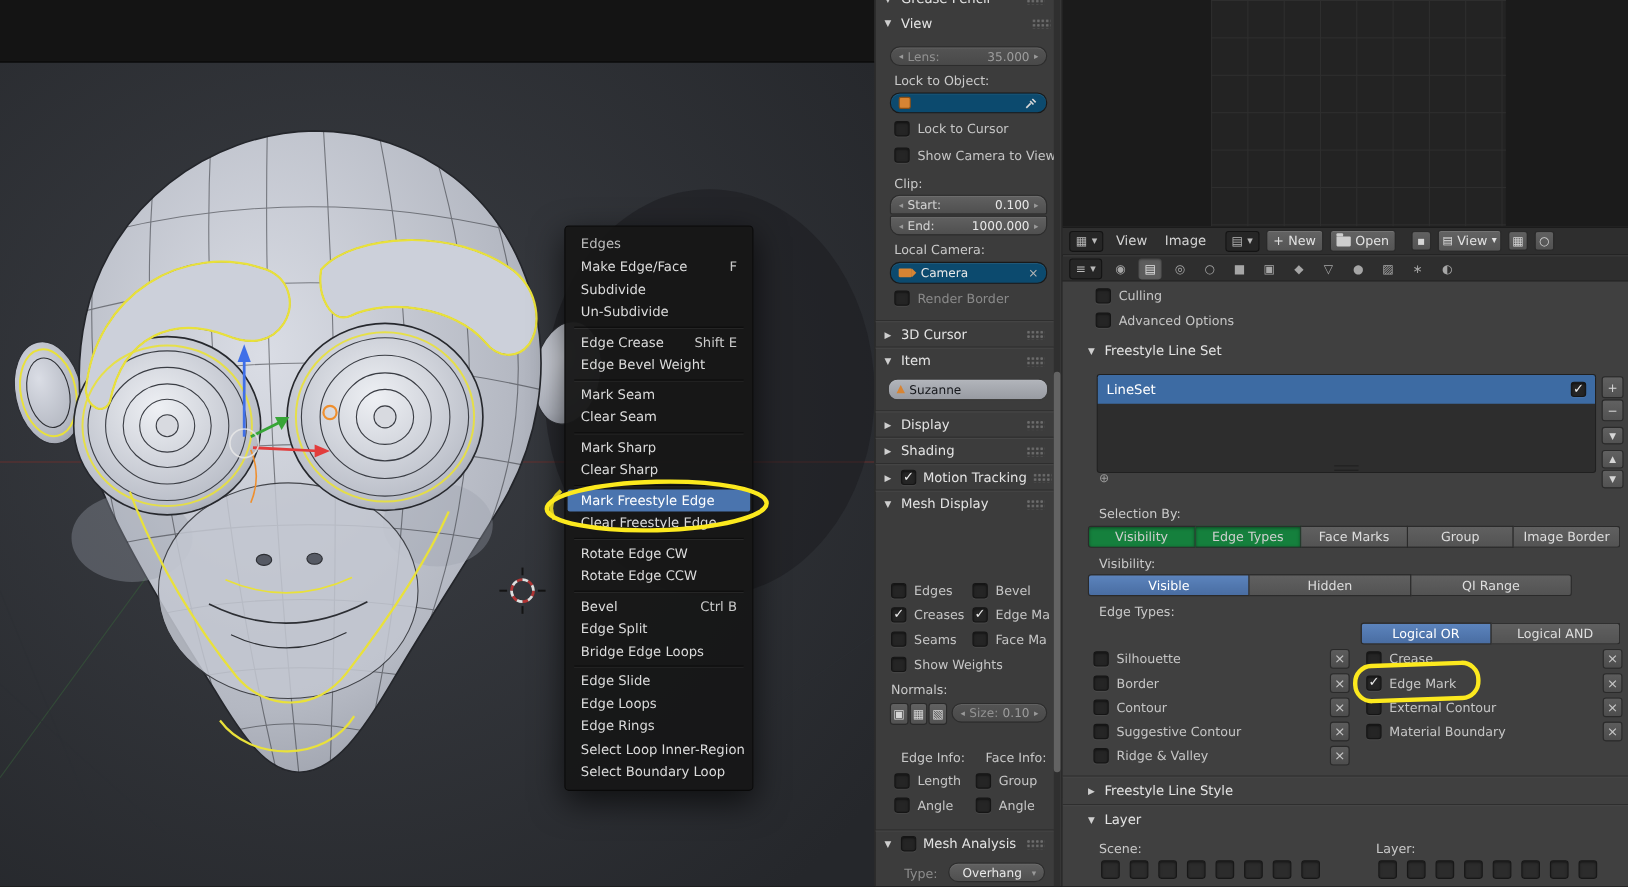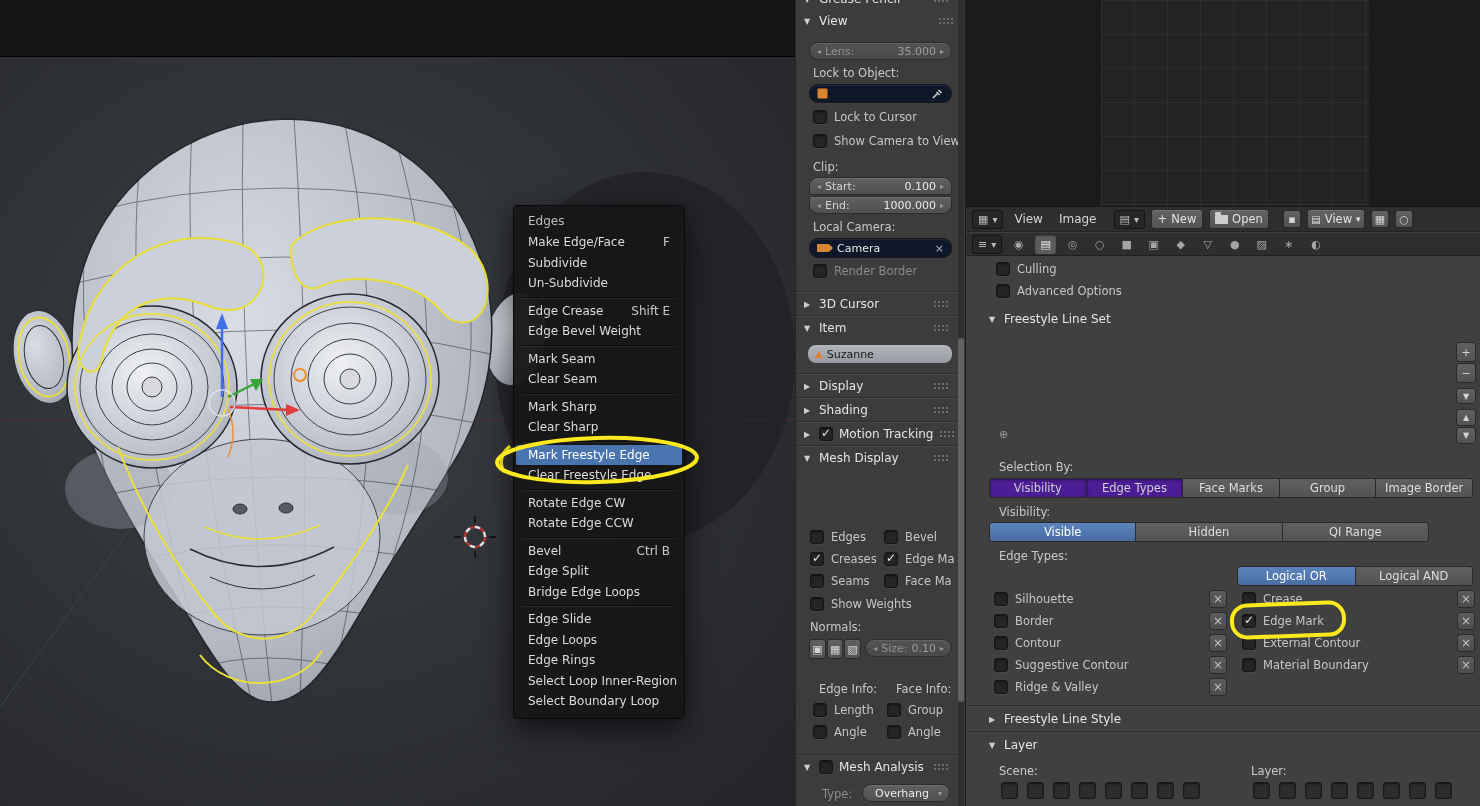--- a/index.html
+++ b/index.html
@@ -24,39 +24,39 @@
 
 .tooltip{left:655px;top:479px;width:342px;background:rgba(15,15,17,.95);border:1px solid rgba(170,170,180,.28);border-radius:5px;padding:7px 12px 8px;z-index:60}
 .tooltip .l1{color:#e4e4e4;font-size:12.5px;white-space:nowrap}
 .tooltip .l2{color:#8089a6;font-size:11.5px;margin-top:4px;white-space:nowrap}
 
 
 .pill{height:18px;border-radius:9px;background:linear-gradient(#616161,#4f4f4f);border:1px solid #2c2c2c;display:flex;align-items:center;gap:4px;padding:0 7px;color:#e8e8e8;font-size:11px;box-shadow:inset 0 1px 0 rgba(255,255,255,.08)}
 .pill .lab{opacity:.85;white-space:nowrap}
 .pill .val{margin-left:auto;white-space:nowrap}
 .pill.dim{background:linear-gradient(#545454,#494949);color:#9d9d9d}
-.pill.dark{background:#0f172a;border-color:#191919}
+.pill.dark{background:#0c4a6e;border-color:#191919}
 .pill.light{background:linear-gradient(#b2b5bb,#989ba2);color:#16181c;border-color:#3a3a3a}
 .pill .arrL,.pill .arrR{font-size:8px;color:#9a9a9a;flex:none}
 .cb{width:14px;height:14px;background:#252525;border:1px solid #151515;border-radius:3px;box-shadow:inset 0 1px 2px rgba(0,0,0,.55),0 1px 0 rgba(255,255,255,.05);position:relative;flex:none}
 .cb.on::after{content:"✓";position:absolute;left:1px;top:-2px;font-size:12px;color:#ececec}
 .cbrow{display:flex;align-items:center;gap:7px;color:#c6c6c6;font-size:11.5px;white-space:nowrap}
 .cbrow.dim{color:#8a8a8a}
 .phdr{display:flex;align-items:center;gap:6px;color:#e4e4e4;font-size:12px;white-space:nowrap}
 .phdr .tri{font-size:8px;color:#cfcfcf;width:9px;flex:none}
 .phdr .grip{margin-left:auto;width:17px;height:9px;background-image:radial-gradient(#727272 1px,transparent 1.4px);background-size:4px 4px;opacity:.9;flex:none}
 .plab{color:#c9c9c9;font-size:11.5px;white-space:nowrap}
 .plab.dim{color:#8d8d8d}
 .btn{height:20px;border-radius:3px;background:linear-gradient(#636363,#545454);border:1px solid #2a2a2a;color:#e2e2e2;display:flex;align-items:center;justify-content:center;gap:4px;font-size:11.5px;box-shadow:inset 0 1px 0 rgba(255,255,255,.1)}
 .segrow{display:flex}
 .seg{flex:1;height:20px;background:linear-gradient(#606060,#535353);border:1px solid #2a2a2a;border-left-width:0;color:#dedede;display:flex;align-items:center;justify-content:center;font-size:11.5px;white-space:nowrap}
 .seg:first-child{border-left-width:1px;border-radius:3px 0 0 3px}
 .seg:last-child{border-radius:0 3px 3px 0}
 .seg.blue{background:linear-gradient(#5c84bd,#496da2);color:#fff}
-.seg.pressed{background:#4c1d95;box-shadow:inset 0 1px 3px rgba(0,0,0,.45);color:#cfcfcf}
+.seg.pressed{background:#15803d;box-shadow:inset 0 1px 3px rgba(0,0,0,.45);color:#cfcfcf}
 .xbtn{width:18px;height:18px;border-radius:3px;background:linear-gradient(#5c5c5c,#4d4d4d);border:1px solid #2a2a2a;color:#c4c4c4;display:flex;align-items:center;justify-content:center;font-size:12px}
 .sq{width:20px;height:20px;border-radius:3px;background:linear-gradient(#616161,#525252);border:1px solid #2a2a2a;color:#d6d6d6;display:flex;align-items:center;justify-content:center;font-size:11px}
 .icube{width:11px;height:11px;background:#d78433;border:1px solid #8a4f16;border-radius:2px;flex:none}
 .itri{color:#d78433;font-size:10px;flex:none;line-height:1}
 .icam{width:12px;height:8px;background:#d78433;border-radius:1px;position:relative;flex:none}
 .icam::after{content:"";position:absolute;right:-4px;top:0;border-left:4px solid #d78433;border-top:4px solid transparent;border-bottom:4px solid transparent}
 .ifolder{width:13px;height:9px;background:#cdcdcd;border-radius:1px;position:relative;flex:none}
 .ifolder::before{content:"";position:absolute;left:0;top:-3px;width:6px;height:3px;background:#cdcdcd;border-radius:1px 1px 0 0}
 
 
@@ -454,20 +454,27 @@
       <div class="abs cbrow" style="top:28px;left:30px">
         <span class="cb"></span>
         <span>Advanced Options</span>
       </div>
 
       <div class="abs phdr" style="top:56px;left:23px">
         <span class="tri">▼</span>
         <span>Freestyle Line Set</span>
       </div>
 
+      <div class="listbox">
+        <div class="lrow">
+          <span>LineSet</span>
+          <span class="cb on" style="margin-left:auto"></span>
+        </div>
+        <div class="listgrip"></div>
+      </div>
       <span class="abs" style="top:172px;left:33px;color:#9a9a9a;font-size:11px">⊕</span>
 
       <div class="abs" style="top:86px;left:490px;display:flex;flex-direction:column;gap:1px">
         <span class="sq">+</span>
         <span class="sq">−</span>
         <span class="sq" style="margin-top:4px;height:16px;font-size:8px">▼</span>
         <span class="sq" style="margin-top:4px;height:17px;font-size:8px">▲</span>
         <span class="sq" style="height:17px;font-size:8px">▼</span>
       </div>
 

